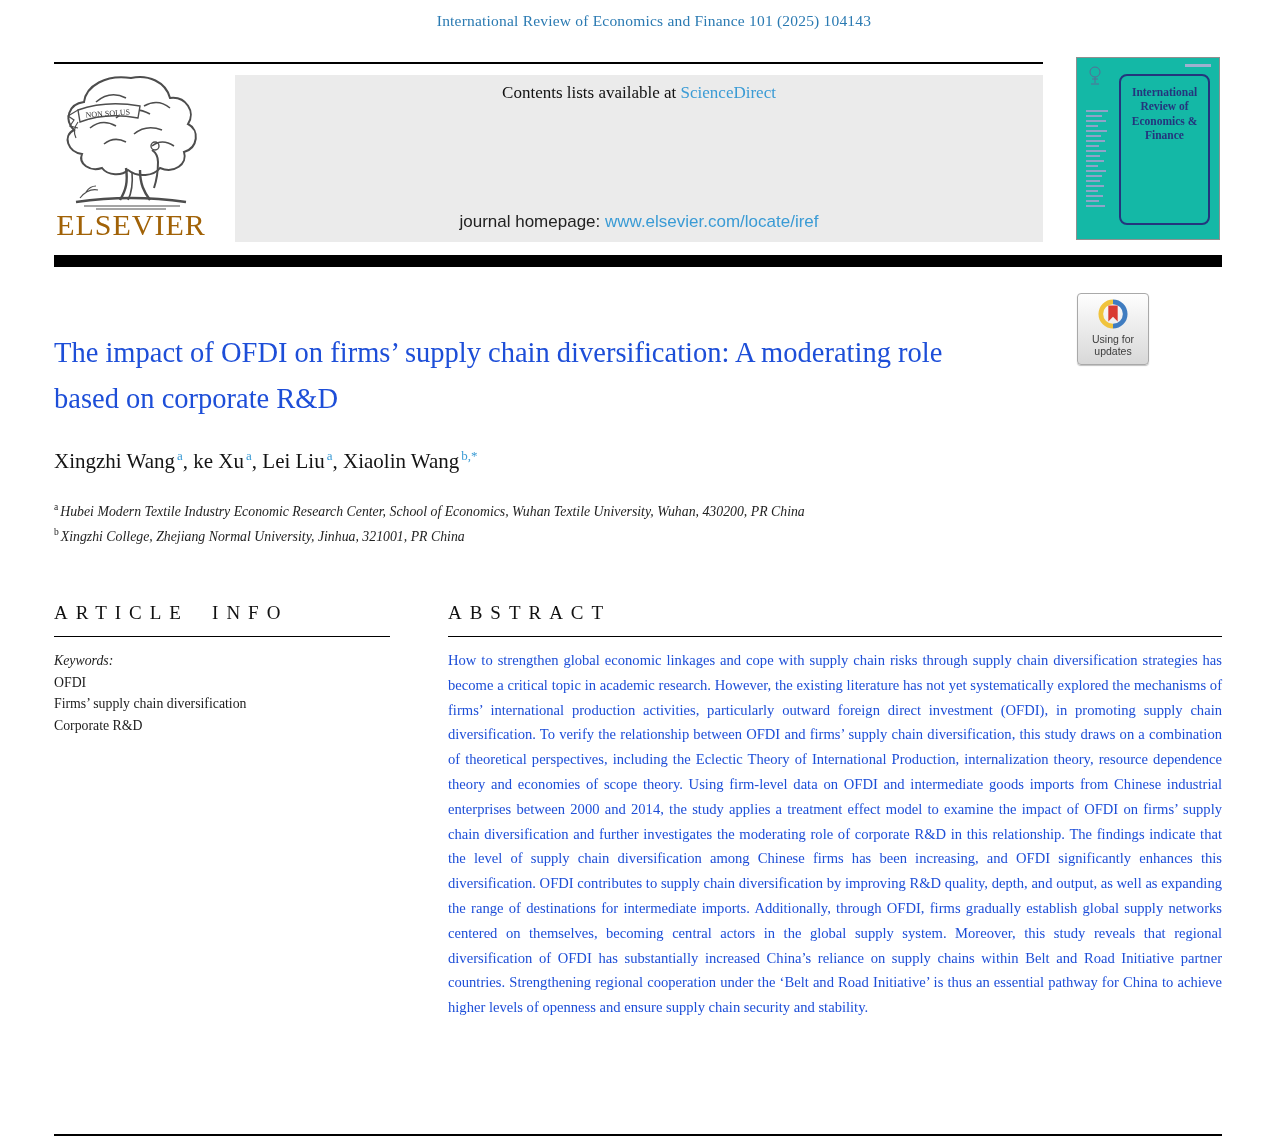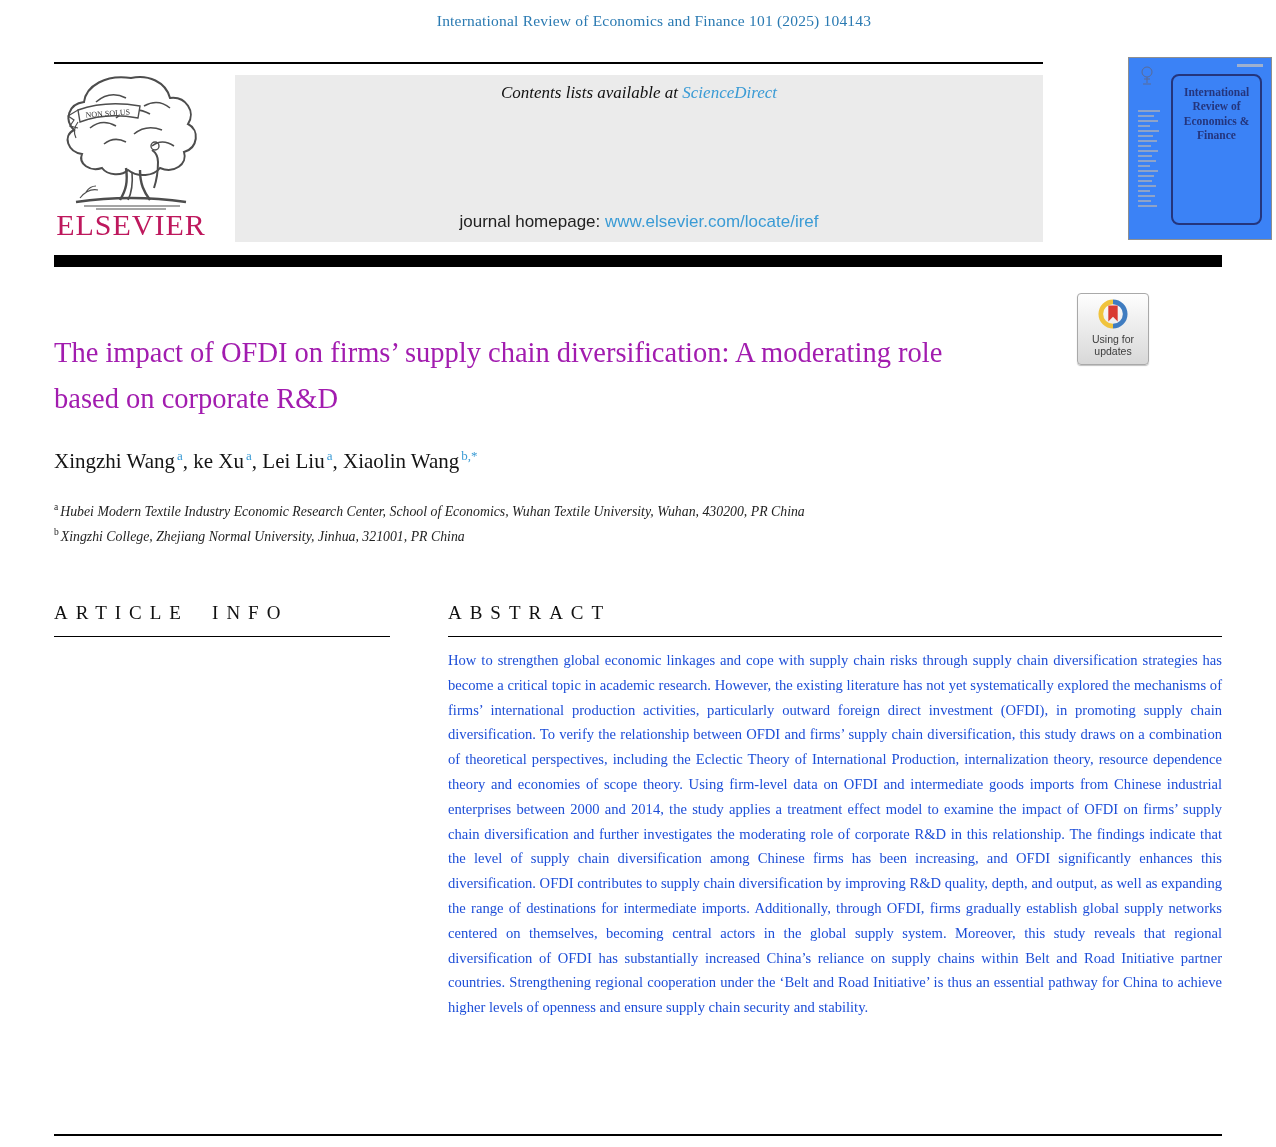--- a/index.html
+++ b/index.html
@@ -8,50 +8,50 @@
     font-family:"Liberation Serif", serif;color:#1b1b1b;overflow:hidden;
   }
   
   .citation{position:absolute;top:12px;left:16px;width:100%;text-align:center;
     font-size:15.5px;color:#2a7ab2;letter-spacing:.2px;}
   
   .rule-top{position:absolute;top:62px;left:54px;width:989px;height:1.5px;background:#000;}
   
   .elsevier{position:absolute;left:40px;top:72px;width:182px;height:170px;text-align:center;}
   .elsevier svg{display:block;margin:0 auto;}
-  .elsevier-word{font-size:30px;color:#be185d;letter-spacing:1px;margin-top:-2px;
+  .elsevier-word{font-size:30px;color:#a16207;letter-spacing:1px;margin-top:-2px;
     font-family:"Liberation Serif", serif;}
   
   .banner{position:absolute;left:235px;top:75px;width:808px;height:167px;background:#ebebeb;}
-  .banner .contents{position:absolute;top:8px;width:100%;text-align:center;font-size:17px;color:#111;font-style:italic;}
+  .banner .contents{position:absolute;top:8px;width:100%;text-align:center;font-size:17px;color:#111;}
   .banner .jtitle{position:absolute;top:56px;width:100%;text-align:center;font-size:31px;color:#0d0d0d;}
   .banner .homepage{position:absolute;bottom:10px;width:100%;text-align:center;
     font-family:"Liberation Sans", sans-serif;font-size:17px;color:#222;}
   .link{color:#3a9bd5;text-decoration:none;}
   
-  .cover{position:absolute;left:1128px;top:57px;width:144px;height:183px;background:#3b82f6;
+  .cover{position:absolute;left:1076px;top:57px;width:144px;height:183px;background:#14b8a6;
     border:1px solid #8f8f8f;box-sizing:border-box;}
   .cover .issn{position:absolute;top:6px;right:8px;width:26px;height:3px;background:#9fb0cf;}
   .cover .mini-tree{position:absolute;top:8px;left:10px;}
   .cover .editors{position:absolute;top:52px;left:9px;width:24px;}
   .cover .editors i{display:block;height:2px;background:#8fa3c8;margin-bottom:3px;}
   .cover .titlebox{position:absolute;top:16px;left:42px;right:9px;bottom:14px;
     border:2px solid #24357d;border-radius:8px;}
   .cover .titlebox .ct{margin:9px 6px 0 6px;text-align:center;font-weight:bold;
     color:#24357d;font-size:11.5px;line-height:1.25;font-family:"Liberation Serif", serif;}
   
   .bar{position:absolute;left:54px;top:255px;width:1168px;height:12px;background:#000;}
   
   .badge{position:absolute;left:1077px;top:293px;width:70px;height:70px;border:1px solid #a9a9a9;
     border-radius:4px;background:linear-gradient(#fefefe,#d8d8d8);text-align:center;cursor:pointer;
     box-shadow:0 1px 1px rgba(0,0,0,.25);}
   .badge svg{margin-top:5px;}
   .badge .bt{font-family:"Liberation Sans", sans-serif;font-size:10.5px;color:#3d3d3d;line-height:1.15;}
   
-  .title{position:absolute;left:54px;top:330px;width:900px;font-size:28.5px;line-height:46px;color:#a21caf;}
+  .title{position:absolute;left:54px;top:330px;width:900px;font-size:28.5px;line-height:46px;color:#1d4ed8;}
   .authors{position:absolute;left:54px;top:448px;font-size:21px;color:#141414;}
   .authors sup{font-size:13px;color:#3a9bd5;margin-left:2px;}
   .affils{position:absolute;left:54px;top:497px;font-size:13.8px;font-style:italic;color:#222;line-height:21px;}
   .affils sup{font-size:9.5px;font-style:normal;margin-right:2px;color:#222;}
   
   .colhead{position:absolute;top:602px;font-size:19px;color:#111;
     letter-spacing:.42em;word-spacing:.55em;}
   .h-left{left:54px;}
   .h-right{left:448px;}
   .rule-left{position:absolute;top:636px;left:54px;width:336px;height:1.2px;background:#000;}
@@ -171,18 +171,24 @@
   <div class="affils">
     <div><sup>a</sup><span>Hubei Modern Textile Industry Economic Research Center, School of Economics, Wuhan Textile University, Wuhan, 430200, PR China</span></div>
     <div><sup>b</sup><span>Xingzhi College, Zhejiang Normal University, Jinhua, 321001, PR China</span></div>
   </div>
 
   <div class="colhead h-left">ARTICLE INFO</div>
   <div class="colhead h-right">ABSTRACT</div>
   <div class="rule-left"></div>
   <div class="rule-right"></div>
 
+  <div class="keywords">
+    <div class="klabel">Keywords:</div>
+    <div>OFDI</div>
+    <div>Firms’ supply chain diversification</div>
+    <div>Corporate R&amp;D</div>
+  </div>
 
   <div class="abstract">How to strengthen global economic linkages and cope with supply chain risks through supply chain diversification strategies has become a critical topic in academic research. However, the existing literature has not yet systematically explored the mechanisms of firms’ international production activities, particularly outward foreign direct investment (OFDI), in promoting supply chain diversification. To verify the relationship between OFDI and firms’ supply chain diversification, this study draws on a combination of theoretical perspectives, including the Eclectic Theory of International Production, internalization theory, resource dependence theory and economies of scope theory. Using firm-level data on OFDI and intermediate goods imports from Chinese industrial enterprises between 2000 and 2014, the study applies a treatment effect model to examine the impact of OFDI on firms’ supply chain diversification and further investigates the moderating role of corporate R&amp;D in this relationship. The findings indicate that the level of supply chain diversification among Chinese firms has been increasing, and OFDI significantly enhances this diversification. OFDI contributes to supply chain diversification by improving R&amp;D quality, depth, and output, as well as expanding the range of destinations for intermediate imports. Additionally, through OFDI, firms gradually establish global supply networks centered on themselves, becoming central actors in the global supply system. Moreover, this study reveals that regional diversification of OFDI has substantially increased China’s reliance on supply chains within Belt and Road Initiative partner countries. Strengthening regional cooperation under the ‘Belt and Road Initiative’ is thus an essential pathway for China to achieve higher levels of openness and ensure supply chain security and stability.</div>
 
   <div class="rule-bottom"></div>
 
 </div>
 
 </body></html>

